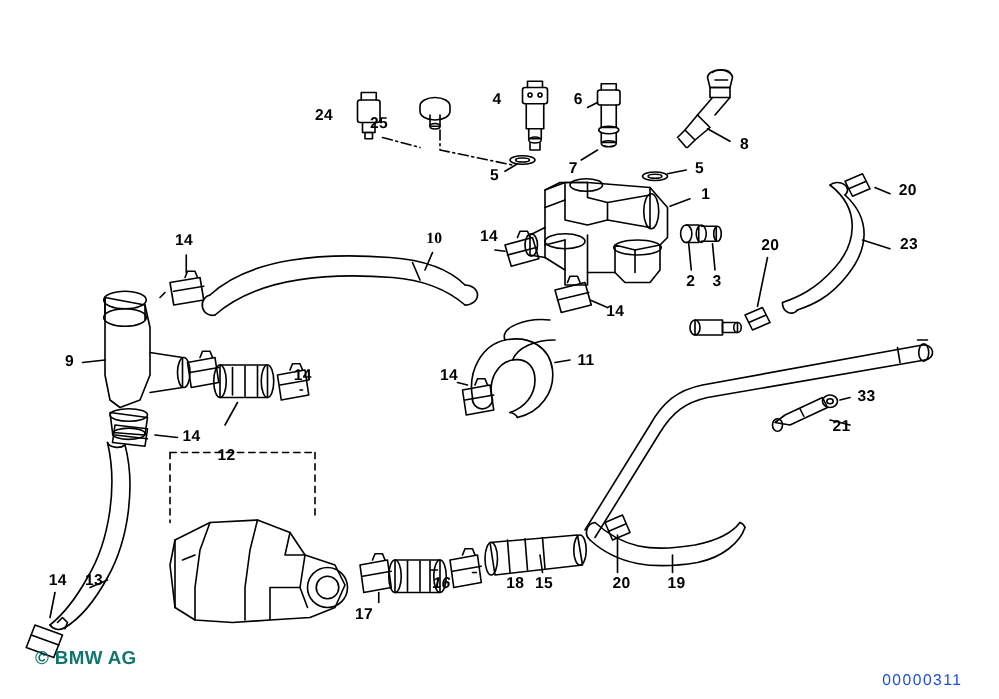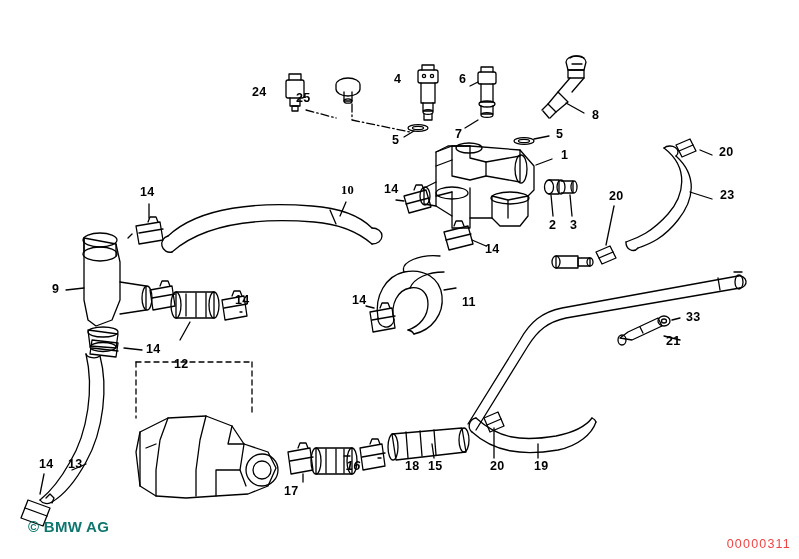--- a/index.html
+++ b/index.html
@@ -1,21 +1,21 @@
 <!DOCTYPE html>
 <html><head>
 <meta charset="utf-8">
 <style>
   html,body{margin:0;padding:0;}
   body{width:799px;height:559px;background:#ffffff;font-family:"Liberation Sans",sans-serif;overflow:hidden;}
   #sheet{position:relative;width:799px;height:559px;background:#ffffff;}
   svg#art{position:absolute;left:0;top:0;width:799px;height:559px;}
   .cal{position:absolute;font-size:12.5px;font-weight:700;color:#000;letter-spacing:0.2px;white-space:nowrap;}
   #brand{position:absolute;left:28px;top:518px;font-size:15px;font-weight:700;color:#0f766e;letter-spacing:0.3px;white-space:nowrap;}
-  #partno{position:absolute;right:8px;bottom:8px;font-size:12.5px;color:#ef4444;letter-spacing:1.2px;white-space:nowrap;}
+  #partno{position:absolute;right:29px;bottom:8px;font-size:12.5px;color:#1d4ed8;letter-spacing:1.2px;white-space:nowrap;}
 </style>
 </head>
 <body>
 
 <div id="sheet">
 
   <svg id="art" viewBox="0 0 799 559" xmlns="http://www.w3.org/2000/svg">
     <g fill="none" stroke="#000" stroke-width="1.3" stroke-linecap="round" stroke-linejoin="round">
 
       <g>
@@ -345,21 +345,21 @@
   <div class="cal" style="left:719px;top:145px;">20</div>
   <div class="cal" style="left:720px;top:188px;">23</div>
   <div class="cal" style="left:341px;top:183px;font-family:Liberation Serif, serif;">10</div>
   <div class="cal" style="left:140px;top:185px;">14</div>
   <div class="cal" style="left:384px;top:182px;">14</div>
   <div class="cal" style="left:549px;top:218px;">2</div>
   <div class="cal" style="left:570px;top:218px;">3</div>
   <div class="cal" style="left:609px;top:189px;">20</div>
   <div class="cal" style="left:485px;top:242px;">14</div>
   <div class="cal" style="left:52px;top:282px;">9</div>
-  <div class="cal" style="left:462px;top:295px;text-align:right;">11</div>
+  <div class="cal" style="left:462px;top:281px;text-align:right;">11</div>
   <div class="cal" style="left:686px;top:310px;">33</div>
   <div class="cal" style="left:666px;top:334px;">21</div>
   <div class="cal" style="left:235px;top:293px;">14</div>
   <div class="cal" style="left:352px;top:293px;">14</div>
   <div class="cal" style="left:174px;top:357px;">12</div>
   <div class="cal" style="left:146px;top:342px;">14</div>
   <div class="cal" style="left:428px;top:459px;">15</div>
   <div class="cal" style="left:490px;top:459px;">20</div>
   <div class="cal" style="left:534px;top:459px;">19</div>
   <div class="cal" style="left:68px;top:457px;">13</div>

